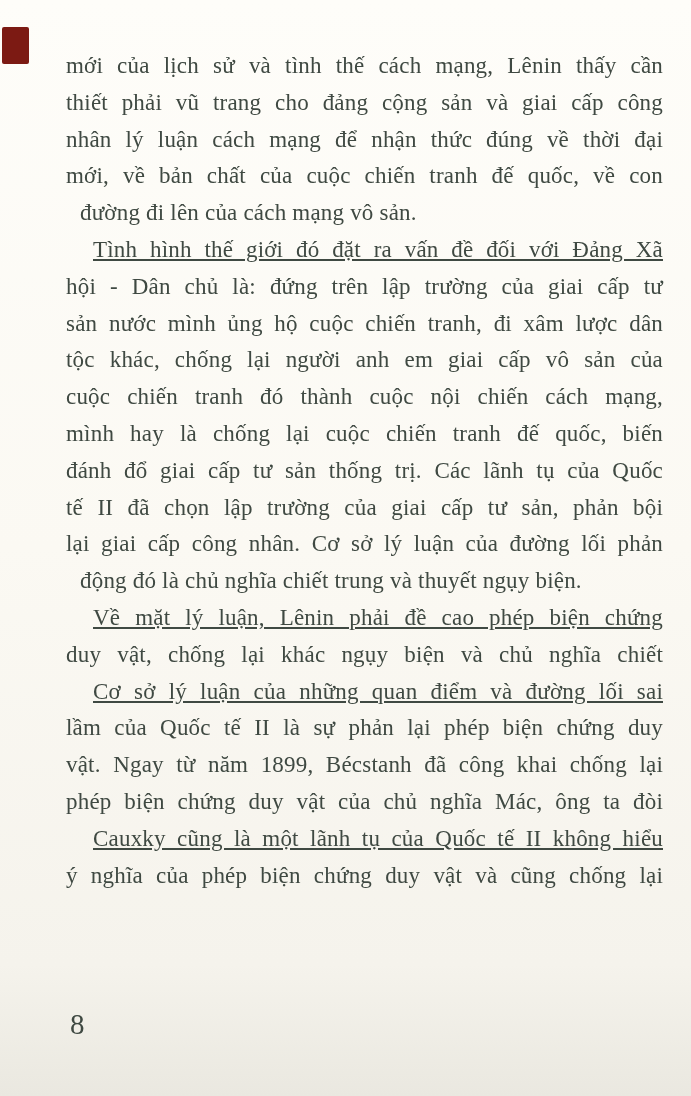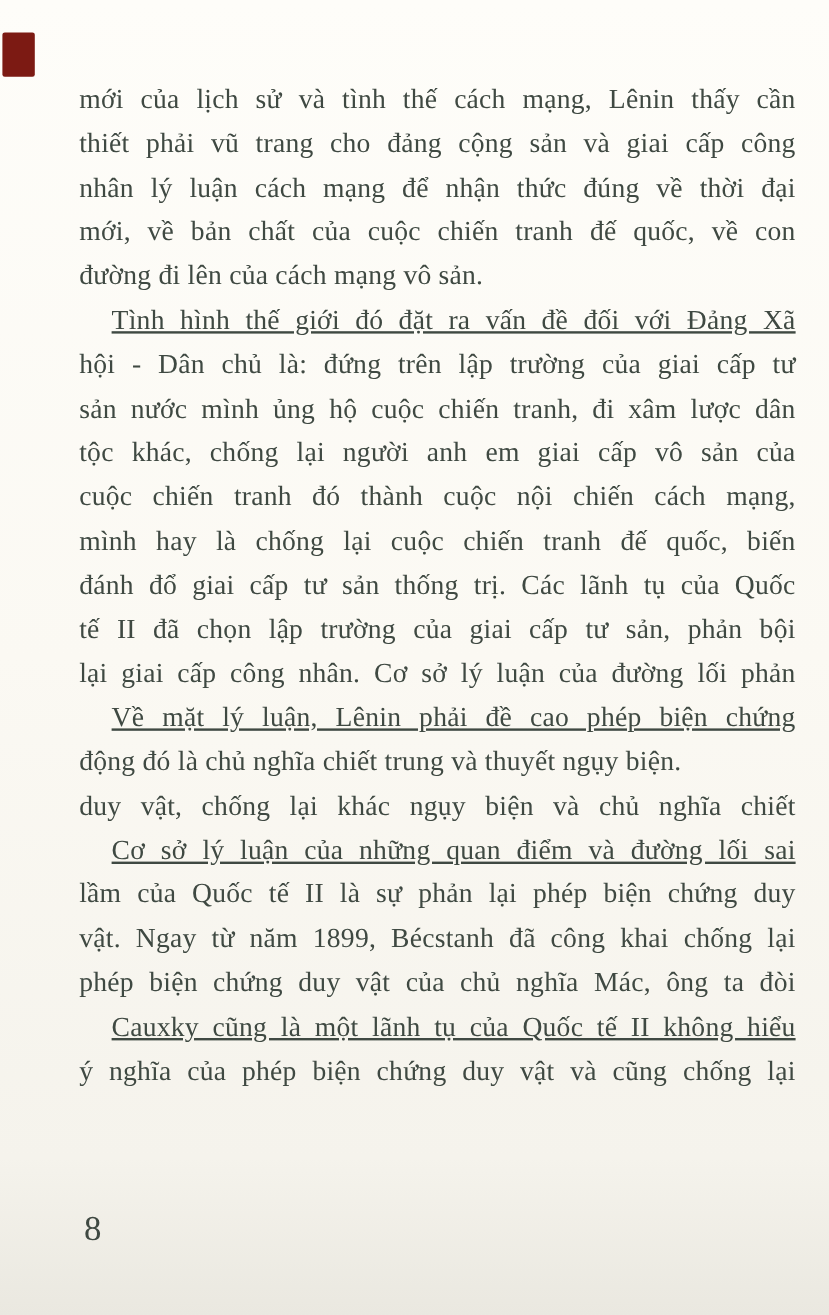--- a/index.html
+++ b/index.html
@@ -22,38 +22,39 @@
     position: absolute;
     left: 2px;
     top: 27px;
     width: 27px;
     height: 37px;
     border-radius: 2px;
   }
   .text-block {
     position: absolute;
     left: 66px;
-    top: 65px;
+    top: 48px;
     width: 597px;
     font-size: 23px;
     line-height: 36.8px;
     letter-spacing: 0.2px;
   }
   .line {
     height: 36.8px;
     text-align: justify;
     text-align-last: justify;
     white-space: normal;
   }
   .line.indent {
     text-indent: 27px;
     text-decoration: underline;
   }
   .line.end {
     text-align-last: left;
+    margin-left: 14px;
   }
   .page-number {
     position: absolute;
     left: 70px;
     top: 1006px;
     font-size: 29px;
     line-height: 36px;
   }
 </style>
 </head>
@@ -71,22 +72,22 @@
     <div class="line end">đường đi lên của cách mạng vô sản.</div>
     <div class="line indent">Tình hình thế giới đó đặt ra vấn đề đối với Đảng Xã</div>
     <div class="line">hội - Dân chủ là: đứng trên lập trường của giai cấp tư</div>
     <div class="line">sản nước mình ủng hộ cuộc chiến tranh, đi xâm lược dân</div>
     <div class="line">tộc khác, chống lại người anh em giai cấp vô sản của</div>
     <div class="line">cuộc chiến tranh đó thành cuộc nội chiến cách mạng,</div>
     <div class="line">mình hay là chống lại cuộc chiến tranh đế quốc, biến</div>
     <div class="line">đánh đổ giai cấp tư sản thống trị. Các lãnh tụ của Quốc</div>
     <div class="line">tế II đã chọn lập trường của giai cấp tư sản, phản bội</div>
     <div class="line">lại giai cấp công nhân. Cơ sở lý luận của đường lối phản</div>
+    <div class="line end">động đó là chủ nghĩa chiết trung và thuyết ngụy biện.</div>
     <div class="line indent">Về mặt lý luận, Lênin phải đề cao phép biện chứng</div>
-    <div class="line end">động đó là chủ nghĩa chiết trung và thuyết ngụy biện.</div>
     <div class="line">duy vật, chống lại khác ngụy biện và chủ nghĩa chiết</div>
     <div class="line indent">Cơ sở lý luận của những quan điểm và đường lối sai</div>
     <div class="line">lầm của Quốc tế II là sự phản lại phép biện chứng duy</div>
     <div class="line">vật. Ngay từ năm 1899, Bécstanh đã công khai chống lại</div>
     <div class="line">phép biện chứng duy vật của chủ nghĩa Mác, ông ta đòi</div>
     <div class="line indent">Cauxky cũng là một lãnh tụ của Quốc tế II không hiểu</div>
     <div class="line">ý nghĩa của phép biện chứng duy vật và cũng chống lại</div>
   </main>
 
   <div class="page-number" style="color: rgb(63, 73, 66);">8</div>

